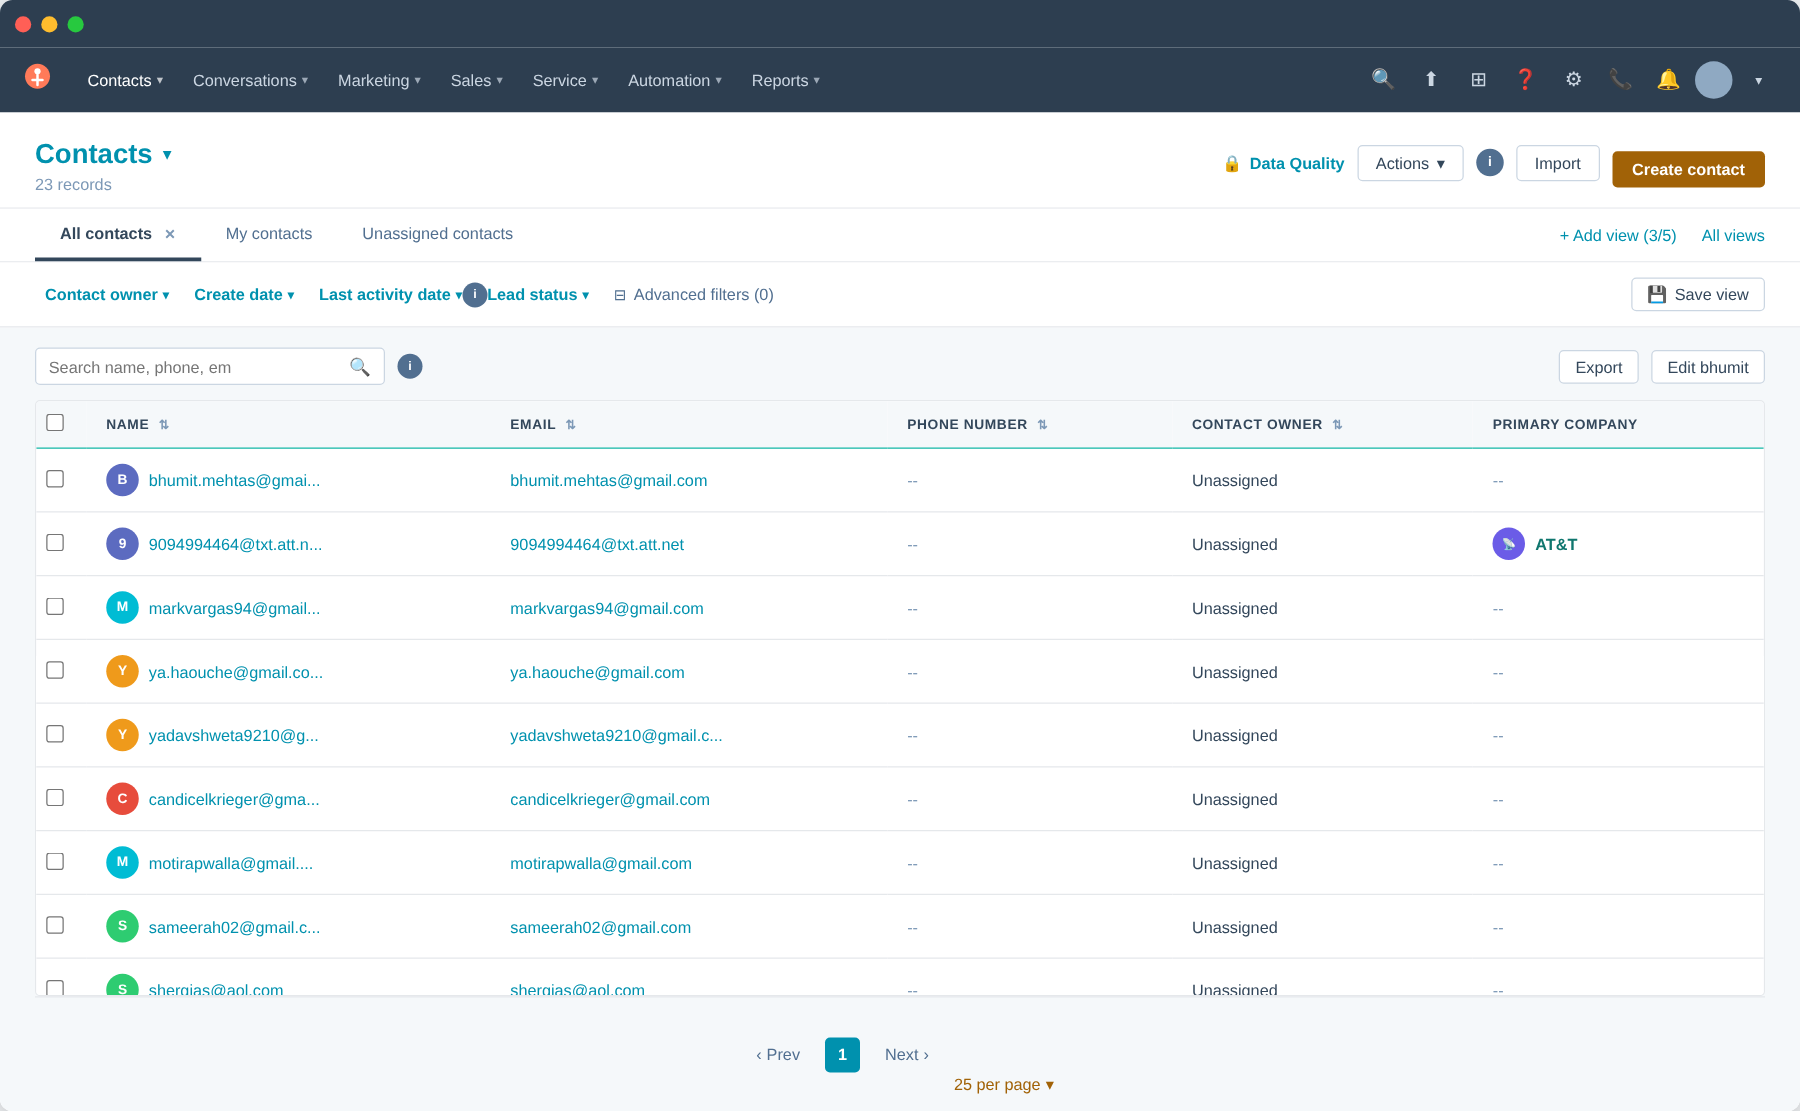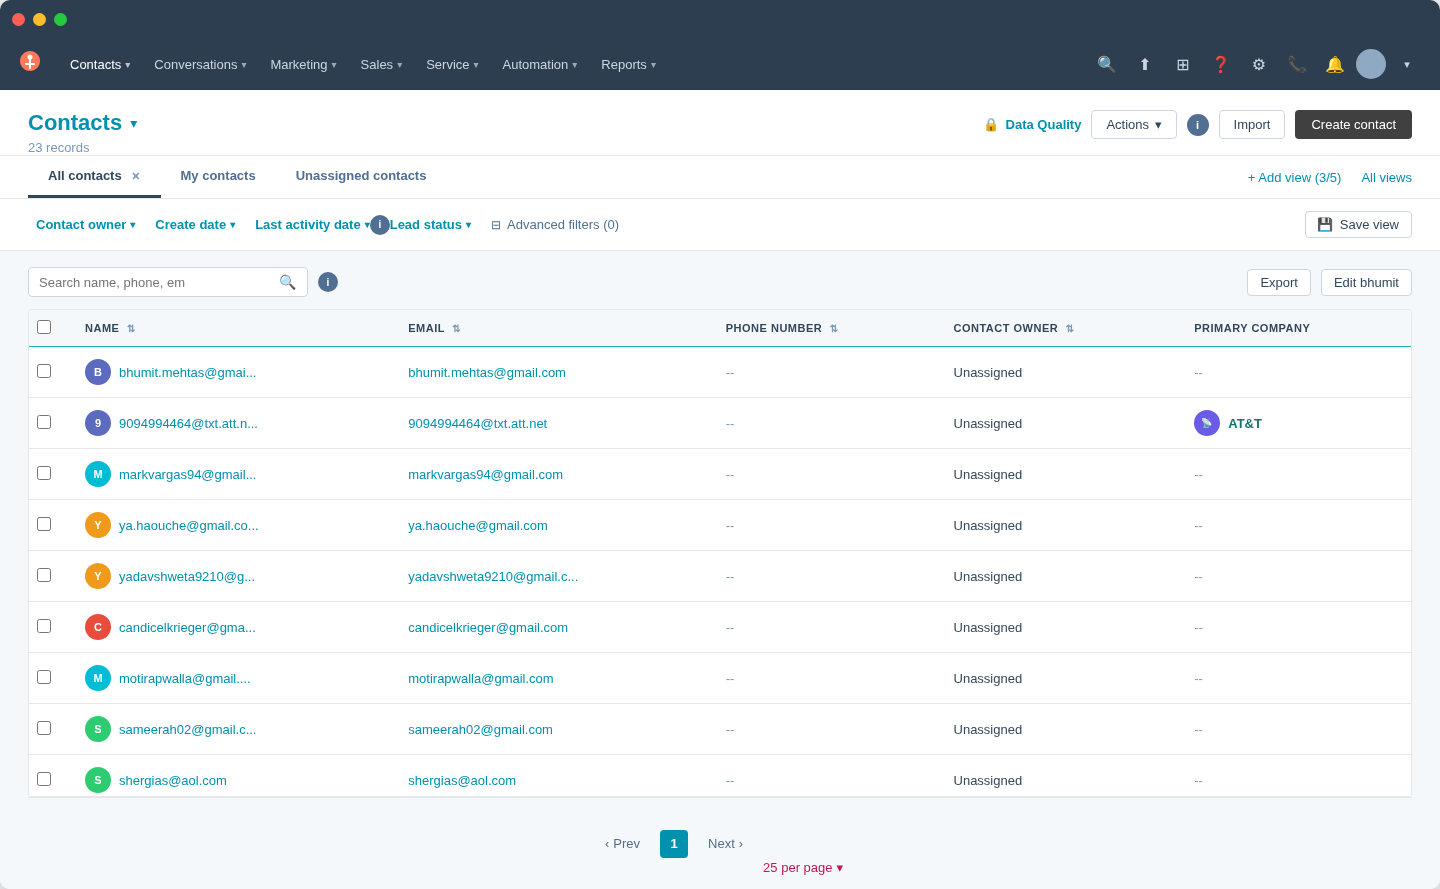--- a/index.html
+++ b/index.html
@@ -33,26 +33,26 @@
     .page-header-left {}
     .page-title-row { display: flex; align-items: center; gap: 8px; margin-bottom: 4px; }
     .page-title { color: #0091ae; font-size: 22px; font-weight: 700; }
     .page-title-chevron { color: #0091ae; font-size: 14px; cursor: pointer; }
     .page-subtitle { color: #7c98b6; font-size: 13px; }
     .page-header-actions { display: flex; align-items: center; gap: 10px; padding-bottom: 16px; }
     .data-quality-btn { color: #0091ae; font-size: 13px; font-weight: 600; display: flex; align-items: center; gap: 6px; cursor: pointer; }
     .lock-icon { font-size: 13px; }
     .actions-btn { border: 1px solid #cbd6e2; background: #fff; color: #33475b; padding: 6px 14px; border-radius: 4px; cursor: pointer; font-size: 13px; display: flex; align-items: center; gap: 6px; justify-content: flex-end; }
     .import-btn { border: 1px solid #cbd6e2; background: #fff; color: #33475b; padding: 6px 14px; border-radius: 4px; cursor: pointer; font-size: 13px; }
-    .create-contact-btn { background: #404040; color: #fff; border: none; padding: 7px 16px; border-radius: 4px; cursor: pointer; font-size: 13px; font-weight: 400; }
+    .create-contact-btn { background: #a16207; color: #fff; border: none; padding: 7px 16px; border-radius: 4px; cursor: pointer; font-size: 13px; font-weight: 700; margin-top: 11px; }
     .info-bubble { width: 22px; height: 22px; border-radius: 50%; background: #516f90; color: white; font-size: 11px; font-weight: 700; display: flex; align-items: center; justify-content: center; cursor: pointer; }
 
     
     .tabs-row { display: flex; align-items: center; padding: 0 28px; background: #fff; border-bottom: 1px solid #e5e8eb; text-align: center; }
-    .tab { padding: 12px 20px; color: #516f90; font-size: 13px; cursor: pointer; border-bottom: 3px solid transparent; white-space: nowrap; font-weight: bold; }
+    .tab { padding: 12px 20px; color: #516f90; font-size: 13px; cursor: pointer; border-bottom: 3px solid transparent; white-space: nowrap; }
     .tab.active { color: #33475b; border-bottom-color: #33475b; font-weight: 600; }
     .tab-close { color: #7c98b6; margin-left: 6px; font-size: 11px; }
     .tabs-spacer { flex: 1; }
     .add-view-btn { color: #0091ae; font-size: 13px; cursor: pointer; white-space: nowrap; display: flex; align-items: center; gap: 4px; }
     .all-views-btn { color: #0091ae; font-size: 13px; cursor: pointer; padding: 12px 0 12px 20px; white-space: nowrap; }
 
     
     .filters-row { display: flex; align-items: center; padding: 12px 28px; gap: 4px; background: #fff; border-bottom: 1px solid #e5e8eb; position: relative; }
     .filter-btn { color: #0091ae; font-size: 13px; font-weight: 600; padding: 4px 8px; cursor: pointer; display: flex; align-items: center; gap: 4px; border-radius: 3px; }
     .filter-chevron { font-size: 10px; }
@@ -88,21 +88,21 @@
     .name-cell { display: flex; align-items: center; }
     .att-logo { width: 26px; height: 26px; border-radius: 50%; background: #6b5ce7; display: inline-flex; align-items: center; justify-content: center; font-size: 9px; font-weight: 700; color: white; margin-right: 8px; }
     .company-link { color: #0f766e; cursor: pointer; font-weight: 600; }
     .dash { color: #7c98b6; }
     input[type="checkbox"] { width: 14px; height: 14px; cursor: pointer; }
 
     
     .pagination { display: flex; align-items: center; justify-content: center; padding: 14px 28px; background: #f5f8fa; gap: 12px; border-top: 1px solid #e5e8eb; }
     .pagination-btn { color: #516f90; font-size: 13px; cursor: pointer; padding: 4px 8px; display: flex; align-items: center; gap: 4px; }
     .pagination-current { width: 28px; height: 28px; background: #0091ae; color: white; border-radius: 4px; display: flex; align-items: center; justify-content: center; font-size: 13px; font-weight: 700; }
-    .per-page-btn { color: #be185d; font-size: 13px; cursor: pointer; display: flex; align-items: center; gap: 4px; margin-top: 48px; }
+    .per-page-btn { color: #a16207; font-size: 13px; cursor: pointer; display: flex; align-items: center; gap: 4px; margin-top: 48px; }
   </style>
 </head>
 <body>
 
 <div class="window">
 
   <div class="titlebar">
     <div class="traffic-lights">
       <div class="traffic-light tl-red"></div>
       <div class="traffic-light tl-yellow"></div>

